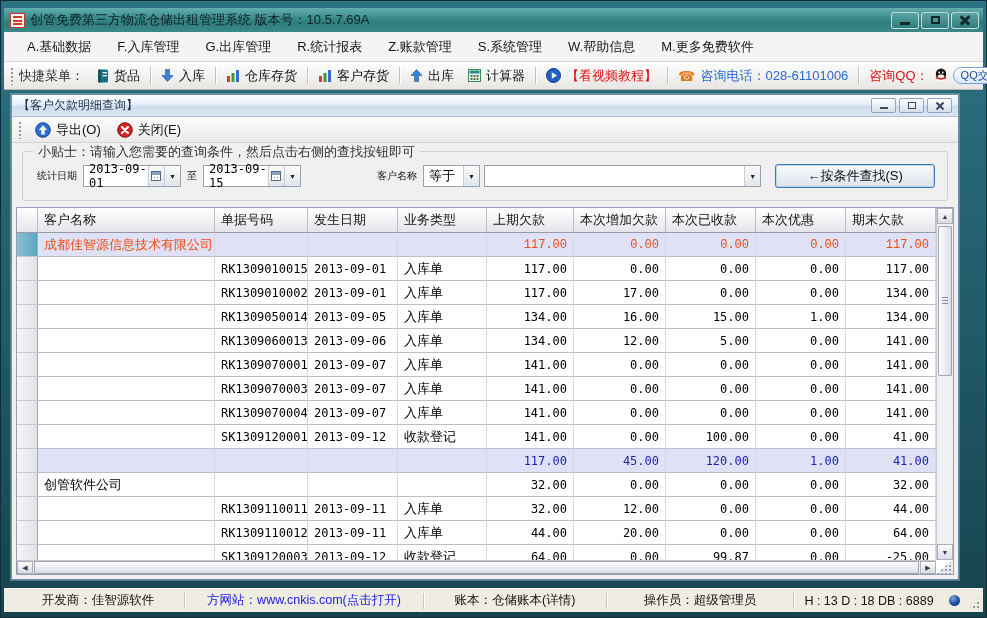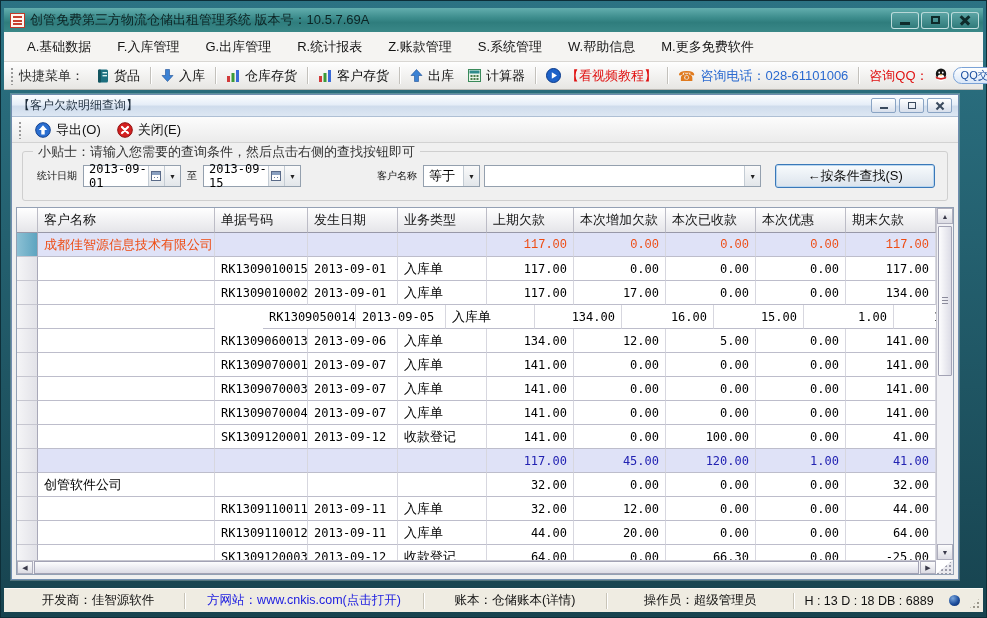--- a/index.html
+++ b/index.html
@@ -401,21 +401,21 @@
                   <div class="g-cell cn" style="width: 89px;">入库单</div>
                   <div class="g-cell num" style="width: 87px;">117.00</div>
                   <div class="g-cell num" style="width: 92px;">17.00</div>
                   <div class="g-cell num" style="width: 90px;">0.00</div>
                   <div class="g-cell num" style="width: 90px;">0.00</div>
                   <div class="g-cell num" style="width: 90px;">134.00</div>
                 </div>
                 <div class="g-row r-detail">
                   <div class="rowhdr"></div>
                   <div class="g-cell cn" style="width: 177px;"></div>
-                  <div class="g-cell" style="width: 93px; margin-left: 48px;">RK1309050014</div>
+                  <div class="g-cell" style="width: 93px;">RK1309050014</div>
                   <div class="g-cell" style="width: 90px;">2013-09-05</div>
                   <div class="g-cell cn" style="width: 89px;">入库单</div>
                   <div class="g-cell num" style="width: 87px;">134.00</div>
                   <div class="g-cell num" style="width: 92px;">16.00</div>
                   <div class="g-cell num" style="width: 90px;">15.00</div>
                   <div class="g-cell num" style="width: 90px;">1.00</div>
                   <div class="g-cell num" style="width: 90px;">134.00</div>
                 </div>
                 <div class="g-row r-detail">
                   <div class="rowhdr"></div>
@@ -526,21 +526,21 @@
                   <div class="g-cell num" style="width: 90px;">64.00</div>
                 </div>
                 <div class="g-row r-detail">
                   <div class="rowhdr"></div>
                   <div class="g-cell cn" style="width: 177px;"></div>
                   <div class="g-cell" style="width: 93px;">SK1309120003</div>
                   <div class="g-cell" style="width: 90px;">2013-09-12</div>
                   <div class="g-cell cn" style="width: 89px;">收款登记</div>
                   <div class="g-cell num" style="width: 87px;">64.00</div>
                   <div class="g-cell num" style="width: 92px;">0.00</div>
-                  <div class="g-cell num" style="width: 90px;">66.30</div>
+                  <div class="g-cell num" style="width: 90px;">99.87</div>
                   <div class="g-cell num" style="width: 90px;">0.00</div>
                   <div class="g-cell num" style="width: 90px;">-25.00</div>
                 </div>
               </div>
           </div>
           <div class="vscroll">
             <div class="sbtn">▲</div>
             <div class="vthumb"></div>
             <div class="sbtn down">▼</div>
           </div>

